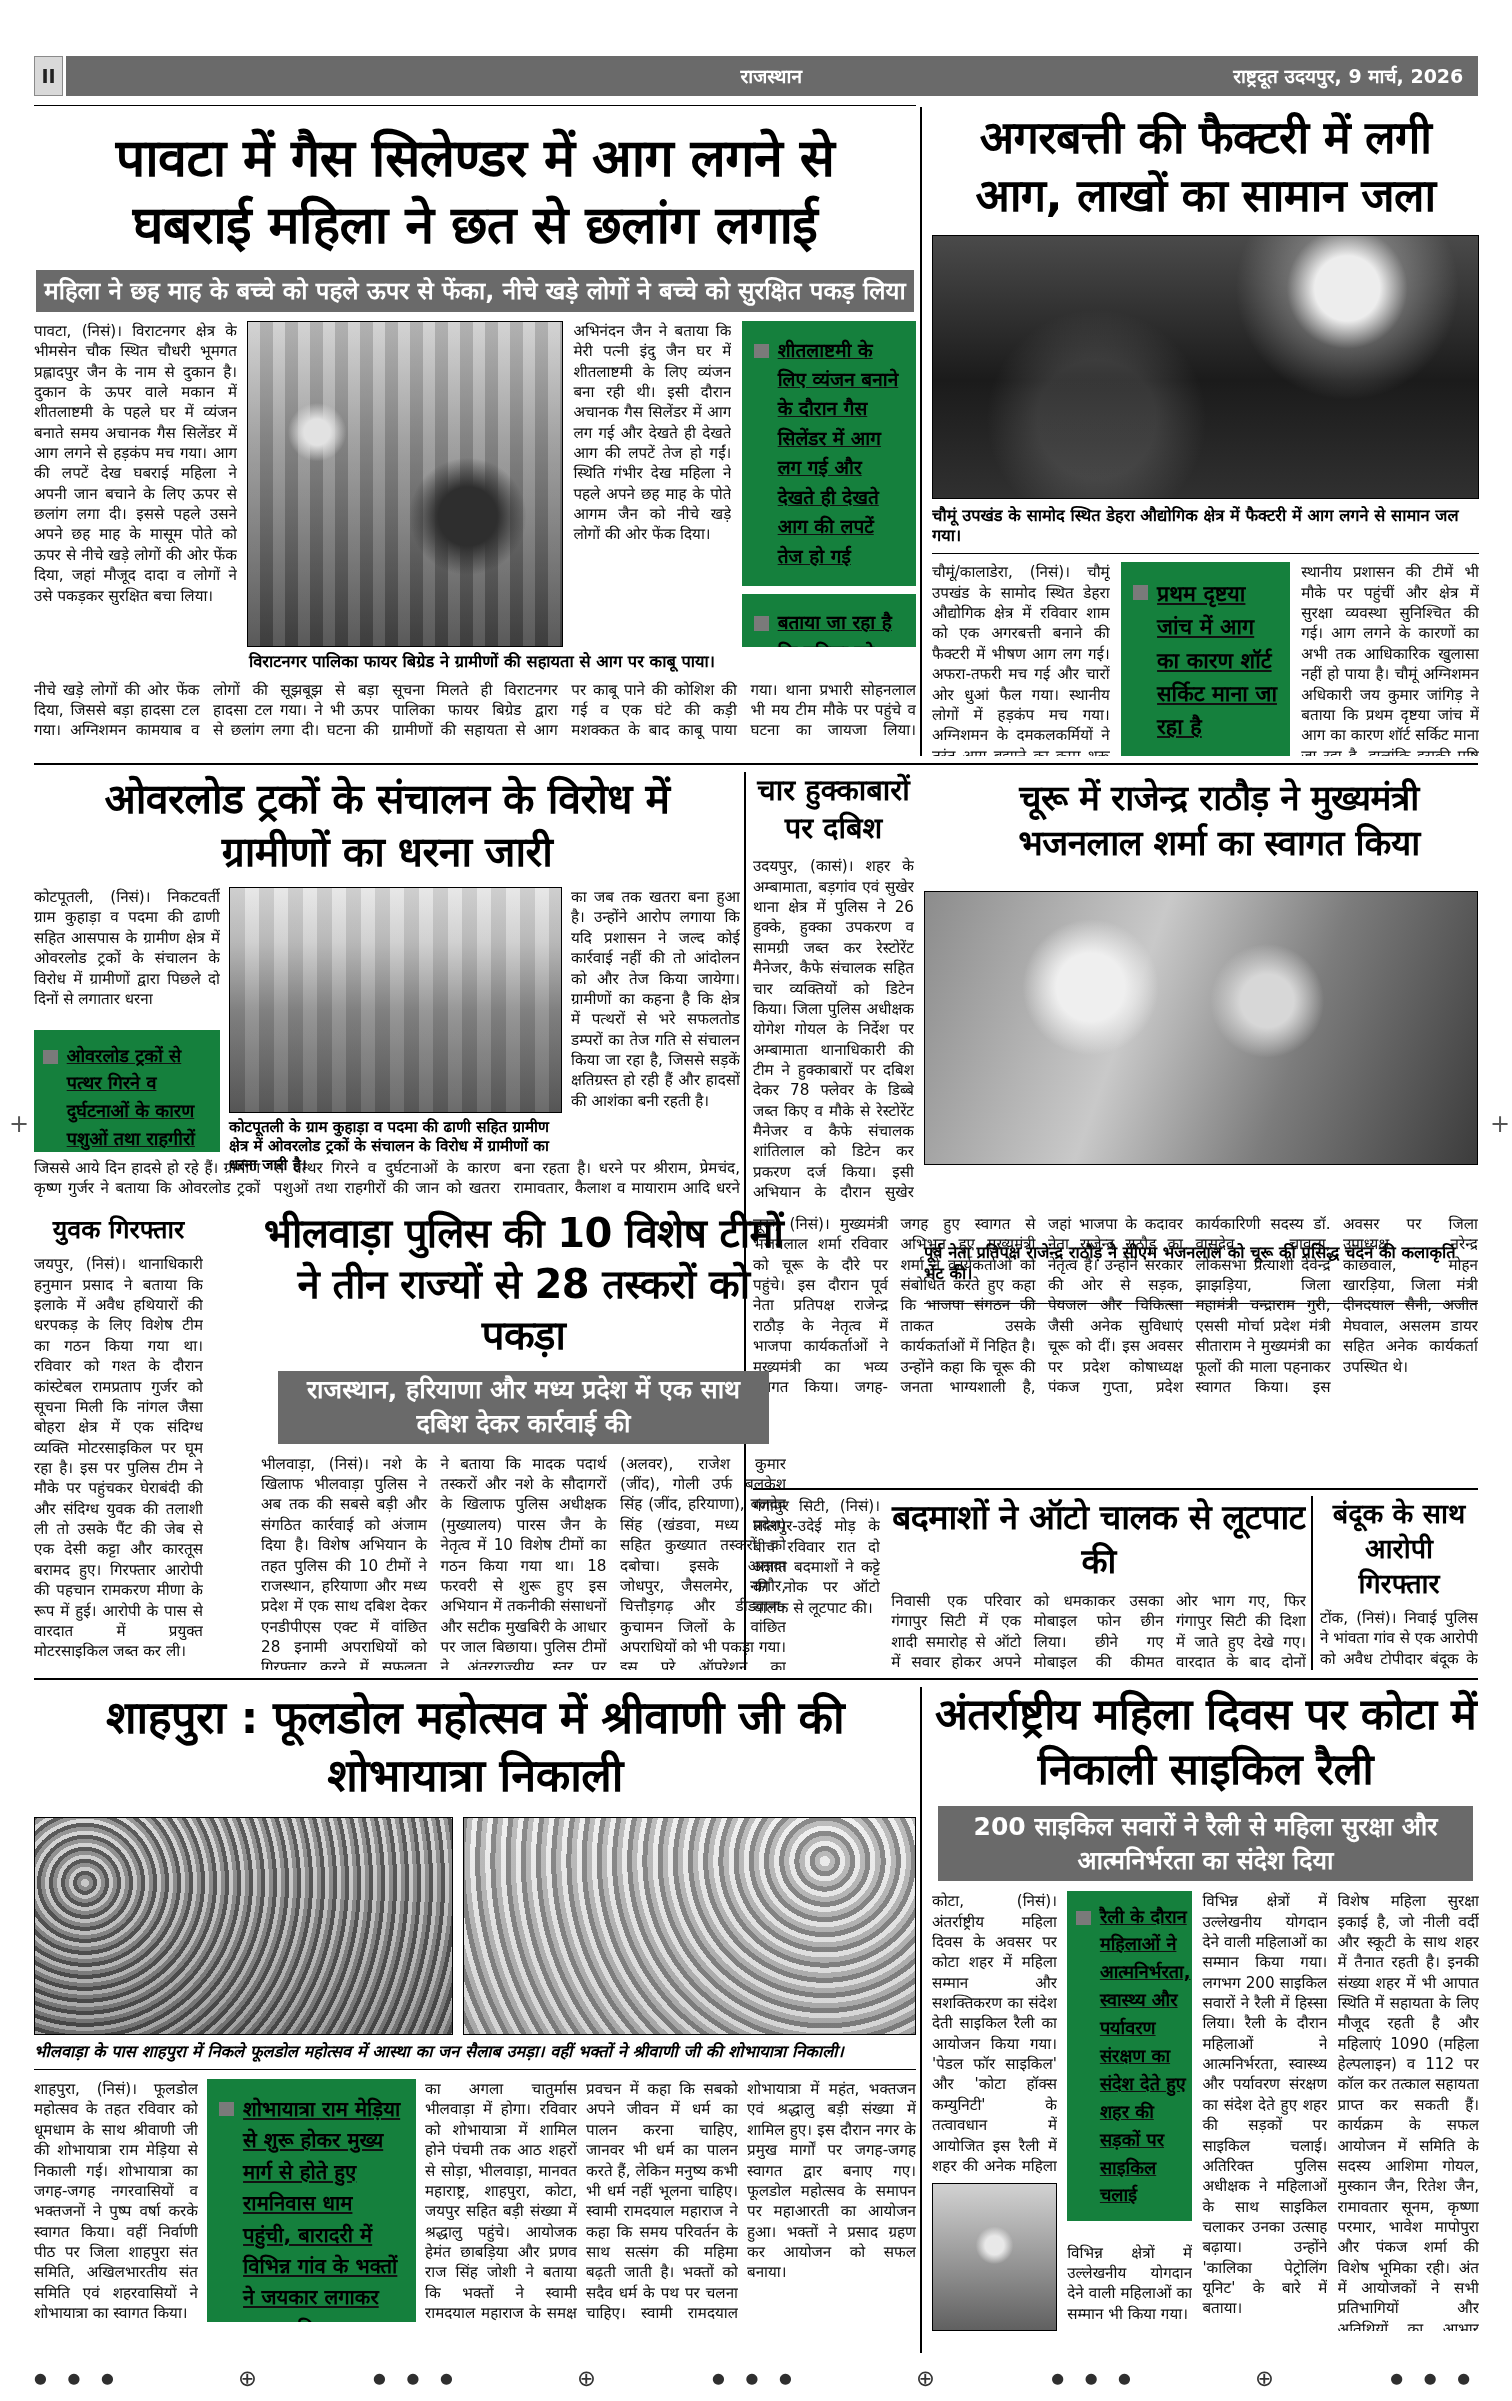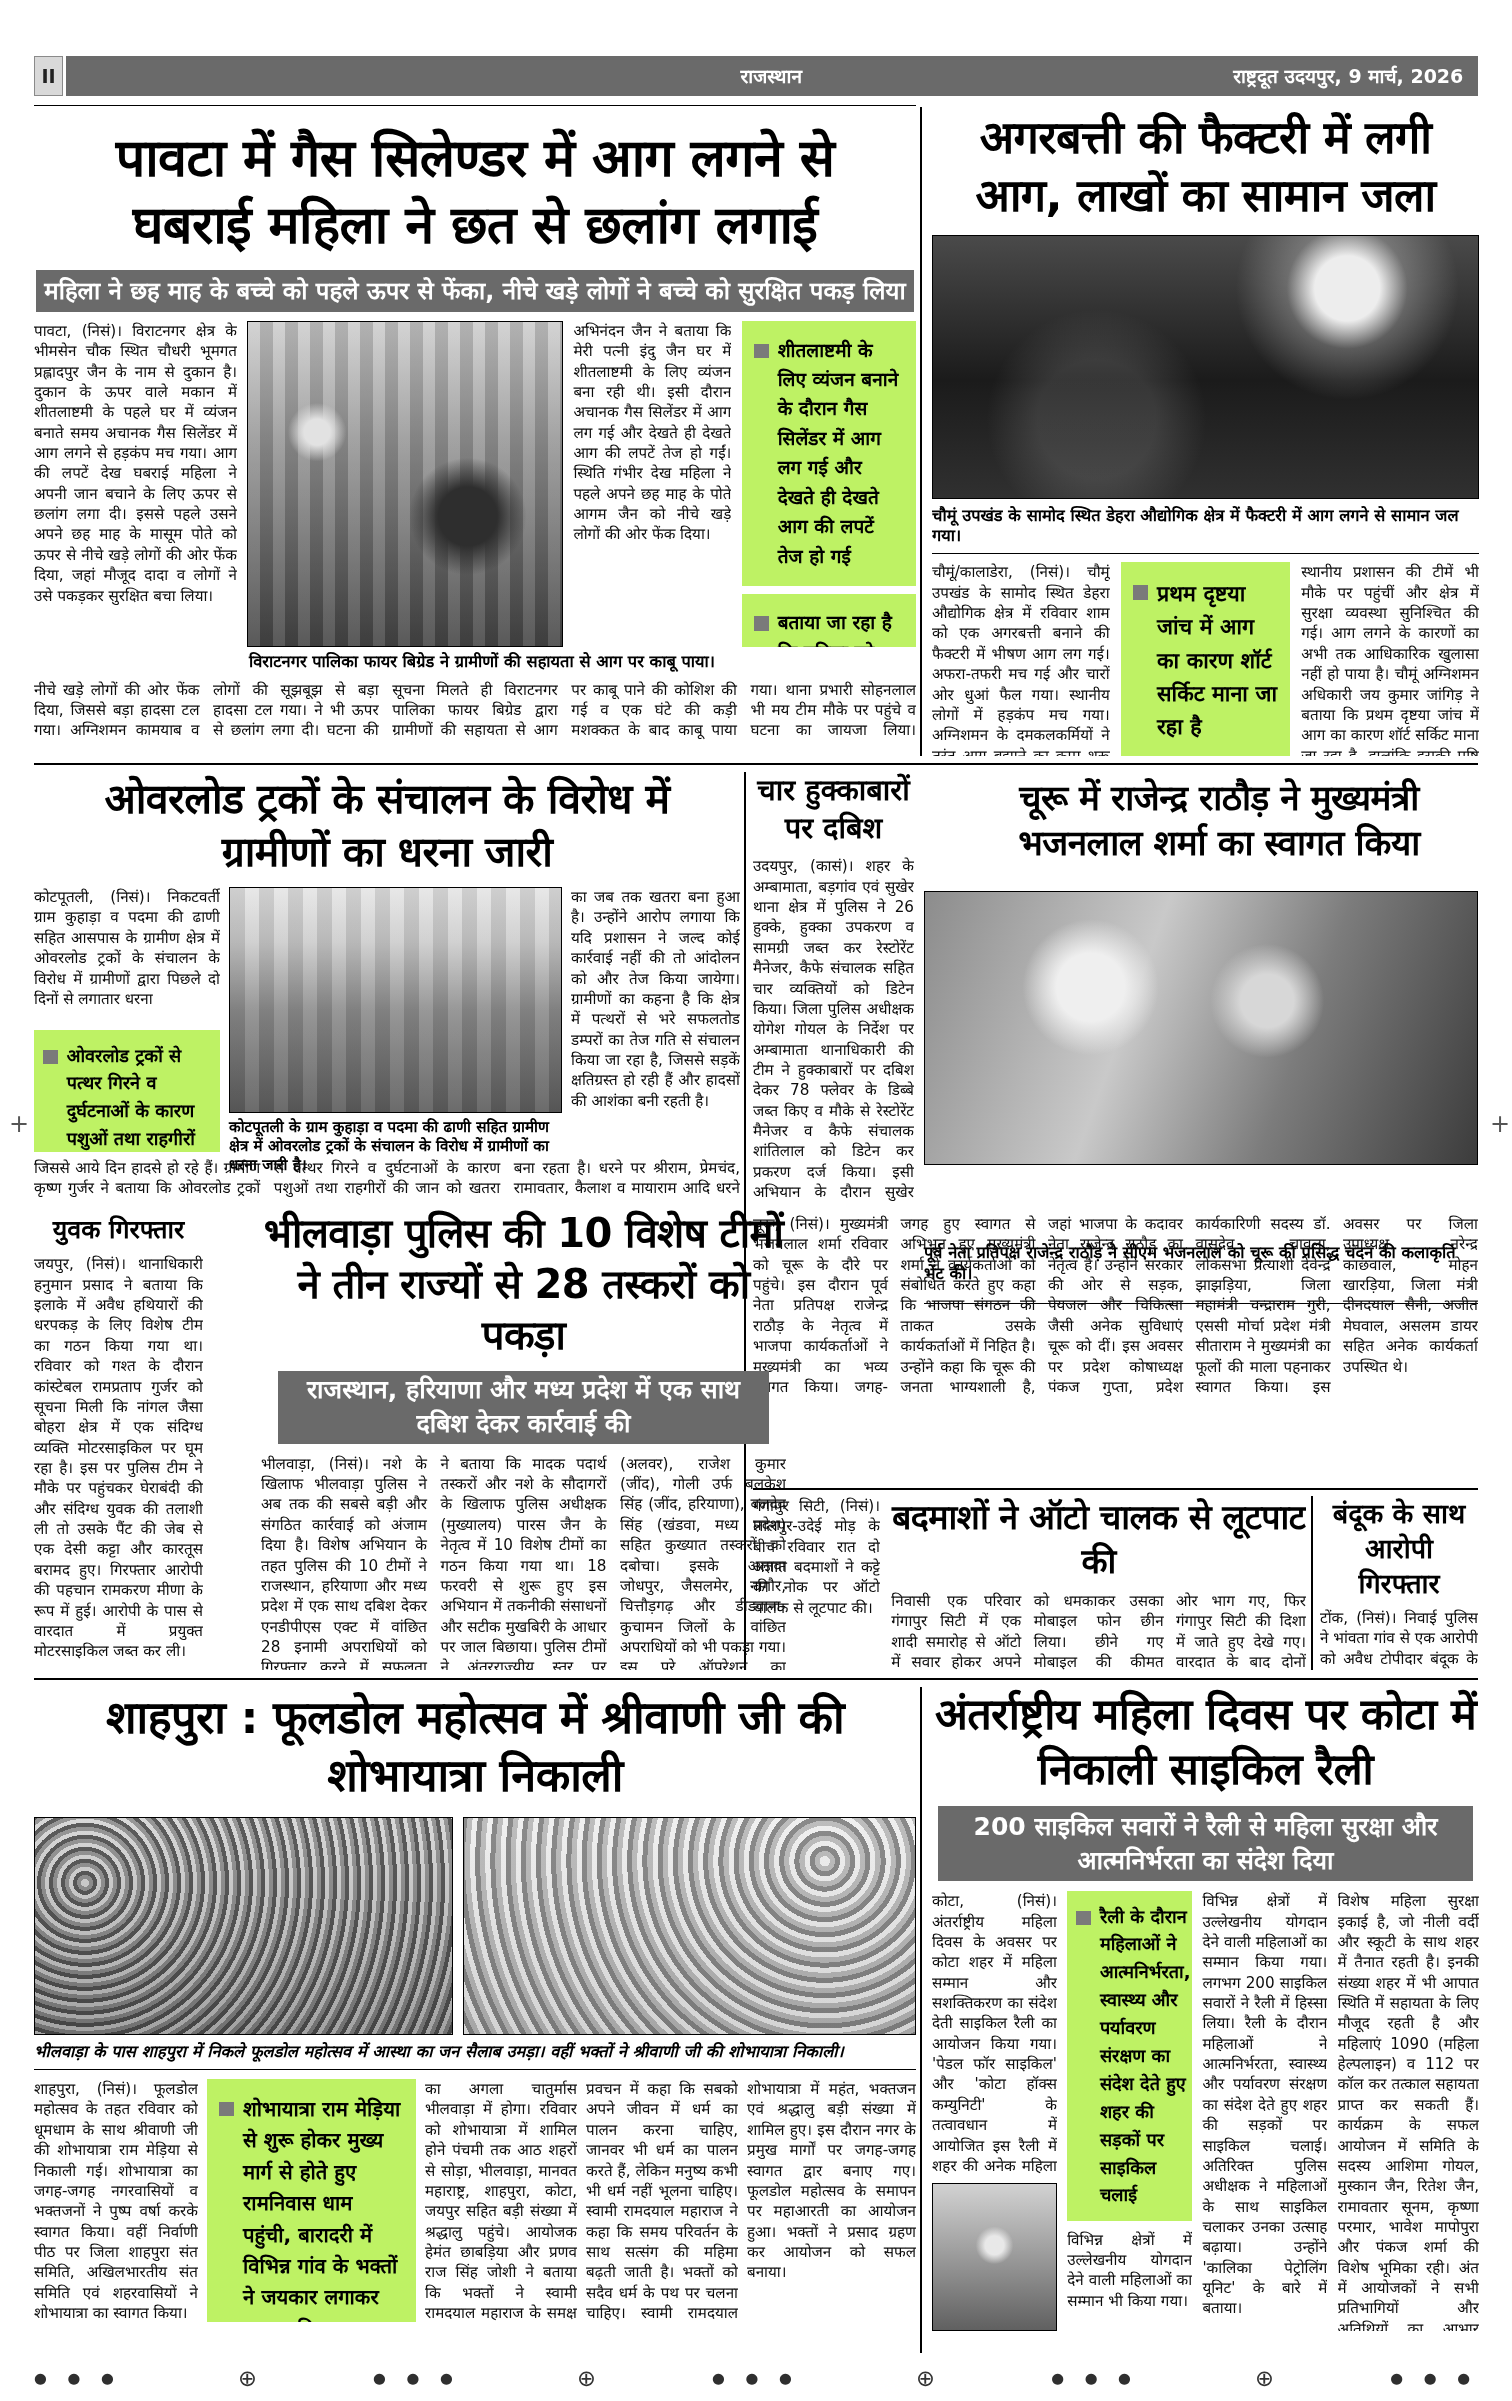--- a/index.html
+++ b/index.html
@@ -11,21 +11,21 @@
   .abs{position:absolute;}
   .art{position:absolute;overflow:hidden;}
   .rule-v{position:absolute;background:#000;width:1.7px;}
   .rule-h{position:absolute;background:#000;height:1.7px;}
   .headline{font-weight:bold;text-align:center;color:#000;line-height:1.28;letter-spacing:-0.6px;}
   .graybar{background:#6a6a6a;color:#fff;font-weight:bold;text-align:center;
            display:flex;align-items:center;justify-content:center;line-height:1.35;}
   .body-text{font-size:15.2px;line-height:1.34;text-align:justify;color:#0c0c0c;}
   .caption{font-weight:bold;font-size:16.4px;line-height:1.25;color:#000;}
   .caption.underlined{border-bottom:1.7px solid #000;padding-bottom:6.8px;}
-  .hbox{background:#bef264;padding:14.7px 12.4px;display:flex;gap:9px;align-items:flex-start;}
+  .hbox{background:#15803d;padding:14.7px 12.4px;display:flex;gap:9px;align-items:flex-start;text-decoration:underline;}
   .hbox .sq{flex:0 0 14.7px;height:14.7px;background:#7a7a7a;margin-top:8px;}
   .hbox .htxt{font-weight:bold;line-height:1.55;color:#000;}
   .subhead2{font-weight:bold;text-align:center;color:#000;}
   .photo{position:relative;background:#9a9a9a;}
   .row{display:flex;}
 
   
   .ph-street{background:
     radial-gradient(circle at 22% 34%, #e2e2e2 0 4%, rgba(255,255,255,0) 9%),
     radial-gradient(circle at 70% 60%, #2e2e2e 0 10%, rgba(0,0,0,0) 20%),
@@ -211,21 +211,21 @@
   <div class="rule-v" style="left:920px;top:1687px;height:666px;"></div>
 
   <div class="art" style="left:932px;top:1687px;width:547px;height:666px;">
     <div class="headline" style="font-size:43px;">अंतर्राष्ट्रीय महिला दिवस पर कोटा में निकाली साइकिल रैली</div>
     <div class="graybar" style="font-size:25px;height:75px;margin:9px 5.6px 0 5.6px;padding:0 28px;">200 साइकिल सवारों ने रैली से महिला सुरक्षा और आत्मनिर्भरता का संदेश दिया</div>
     <div class="row" style="gap:10.2px;margin-top:10.2px;height:440px;">
       <div style="flex:0 0 125px;display:flex;flex-direction:column;gap:8px;">
         <div class="body-text" style="flex:1;overflow:hidden;">कोटा, (निसं)। अंतर्राष्ट्रीय महिला दिवस के अवसर पर कोटा शहर में महिला सम्मान और सशक्तिकरण का संदेश देती साइकिल रैली का आयोजन किया गया। 'पेडल फॉर साइकिल' और 'कोटा हॉक्स कम्युनिटी' के तत्वावधान में आयोजित इस रैली में शहर की अनेक महिला साइकिलिस्टों और सामाजिक कार्यकर्ताओं ने उत्साहपूर्वक भाग लेकर समाज को सकारात्मक संदेश दिया।</div>
         <div class="photo ph-rally" style="height:148px;border:1.1px solid #000;"></div>
       </div>
-      <div style="flex:0 0 125px;display:flex;flex-direction:column;gap:9px;overflow:hidden;">
+      <div style="flex:0 0 125px;display:flex;flex-direction:column;gap:22px;overflow:hidden;">
         <div class="hbox" style="padding:11.3px 9px;">
           <span class="sq"></span>
           <span class="htxt" style="font-size:18px;">रैली के दौरान महिलाओं ने आत्मनिर्भरता, स्वास्थ्य और पर्यावरण संरक्षण का संदेश देते हुए शहर की सड़कों पर साइकिल चलाई</span>
         </div>
         <div class="body-text">विभिन्न क्षेत्रों में उल्लेखनीय योगदान देने वाली महिलाओं का सम्मान भी किया गया।</div>
       </div>
       <div class="body-text" style="flex:0 0 125px;overflow:hidden;">विभिन्न क्षेत्रों में उल्लेखनीय योगदान देने वाली महिलाओं का सम्मान किया गया। लगभग 200 साइकिल सवारों ने रैली में हिस्सा लिया। रैली के दौरान महिलाओं ने आत्मनिर्भरता, स्वास्थ्य और पर्यावरण संरक्षण का संदेश देते हुए शहर की सड़कों पर साइकिल चलाई। अतिरिक्त पुलिस अधीक्षक ने महिलाओं के साथ साइकिल चलाकर उनका उत्साह बढ़ाया। उन्होंने 'कालिका पेट्रोलिंग यूनिट' के बारे में बताया।</div>
       <div class="body-text" style="flex:1;overflow:hidden;">विशेष महिला सुरक्षा इकाई है, जो नीली वर्दी और स्कूटी के साथ शहर में तैनात रहती है। इनकी संख्या शहर में भी आपात स्थिति में सहायता के लिए मौजूद रहती है और महिलाएं 1090 (महिला हेल्पलाइन) व 112 पर कॉल कर तत्काल सहायता प्राप्त कर सकती हैं। कार्यक्रम के सफल आयोजन में समिति के सदस्य आशिमा गोयल, मुस्कान जैन, रितेश जैन, रामावतार सूनम, कृष्णा परमार, भावेश मापोपुरा और पंकज शर्मा की विशेष भूमिका रही। अंत में आयोजकों ने सभी प्रतिभागियों और अतिथियों का आभार व्यक्त करते हुए कहा कि ऐसे आयोजन शहर में महिला सुरक्षा के प्रति जागरूकता व स्वास्थ्य का संदेश देते हैं।</div>
     </div>
   </div>

